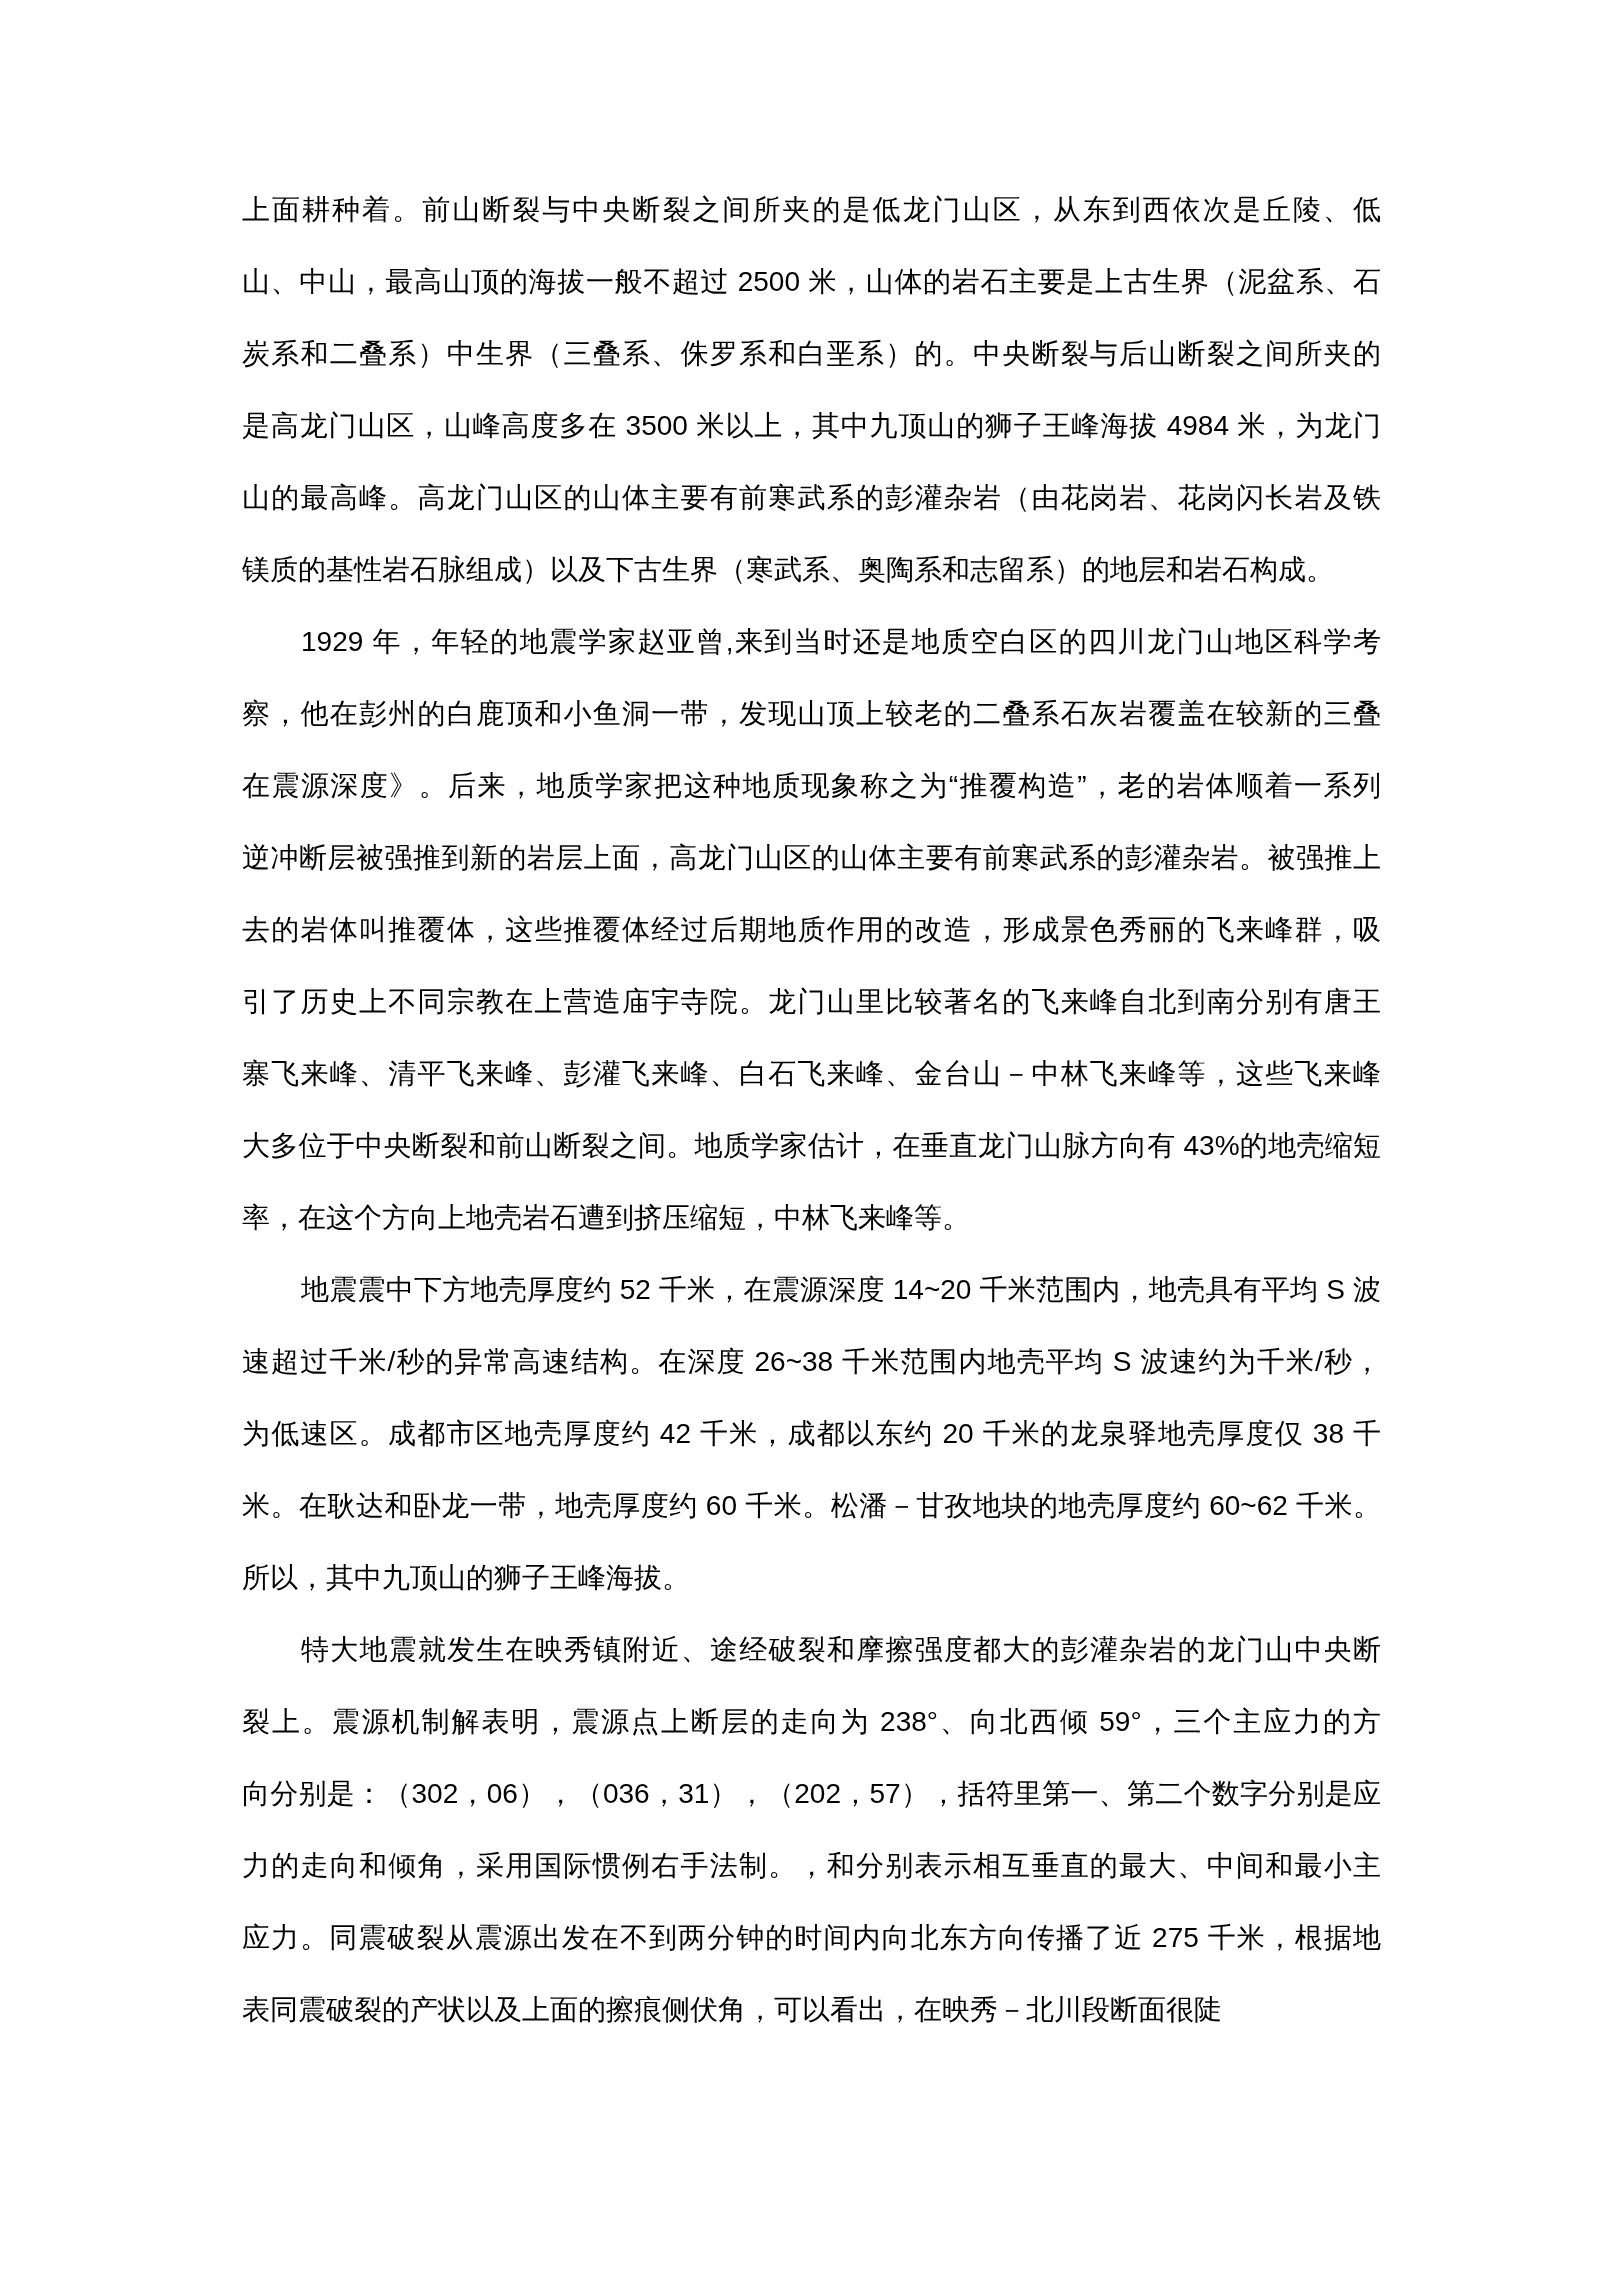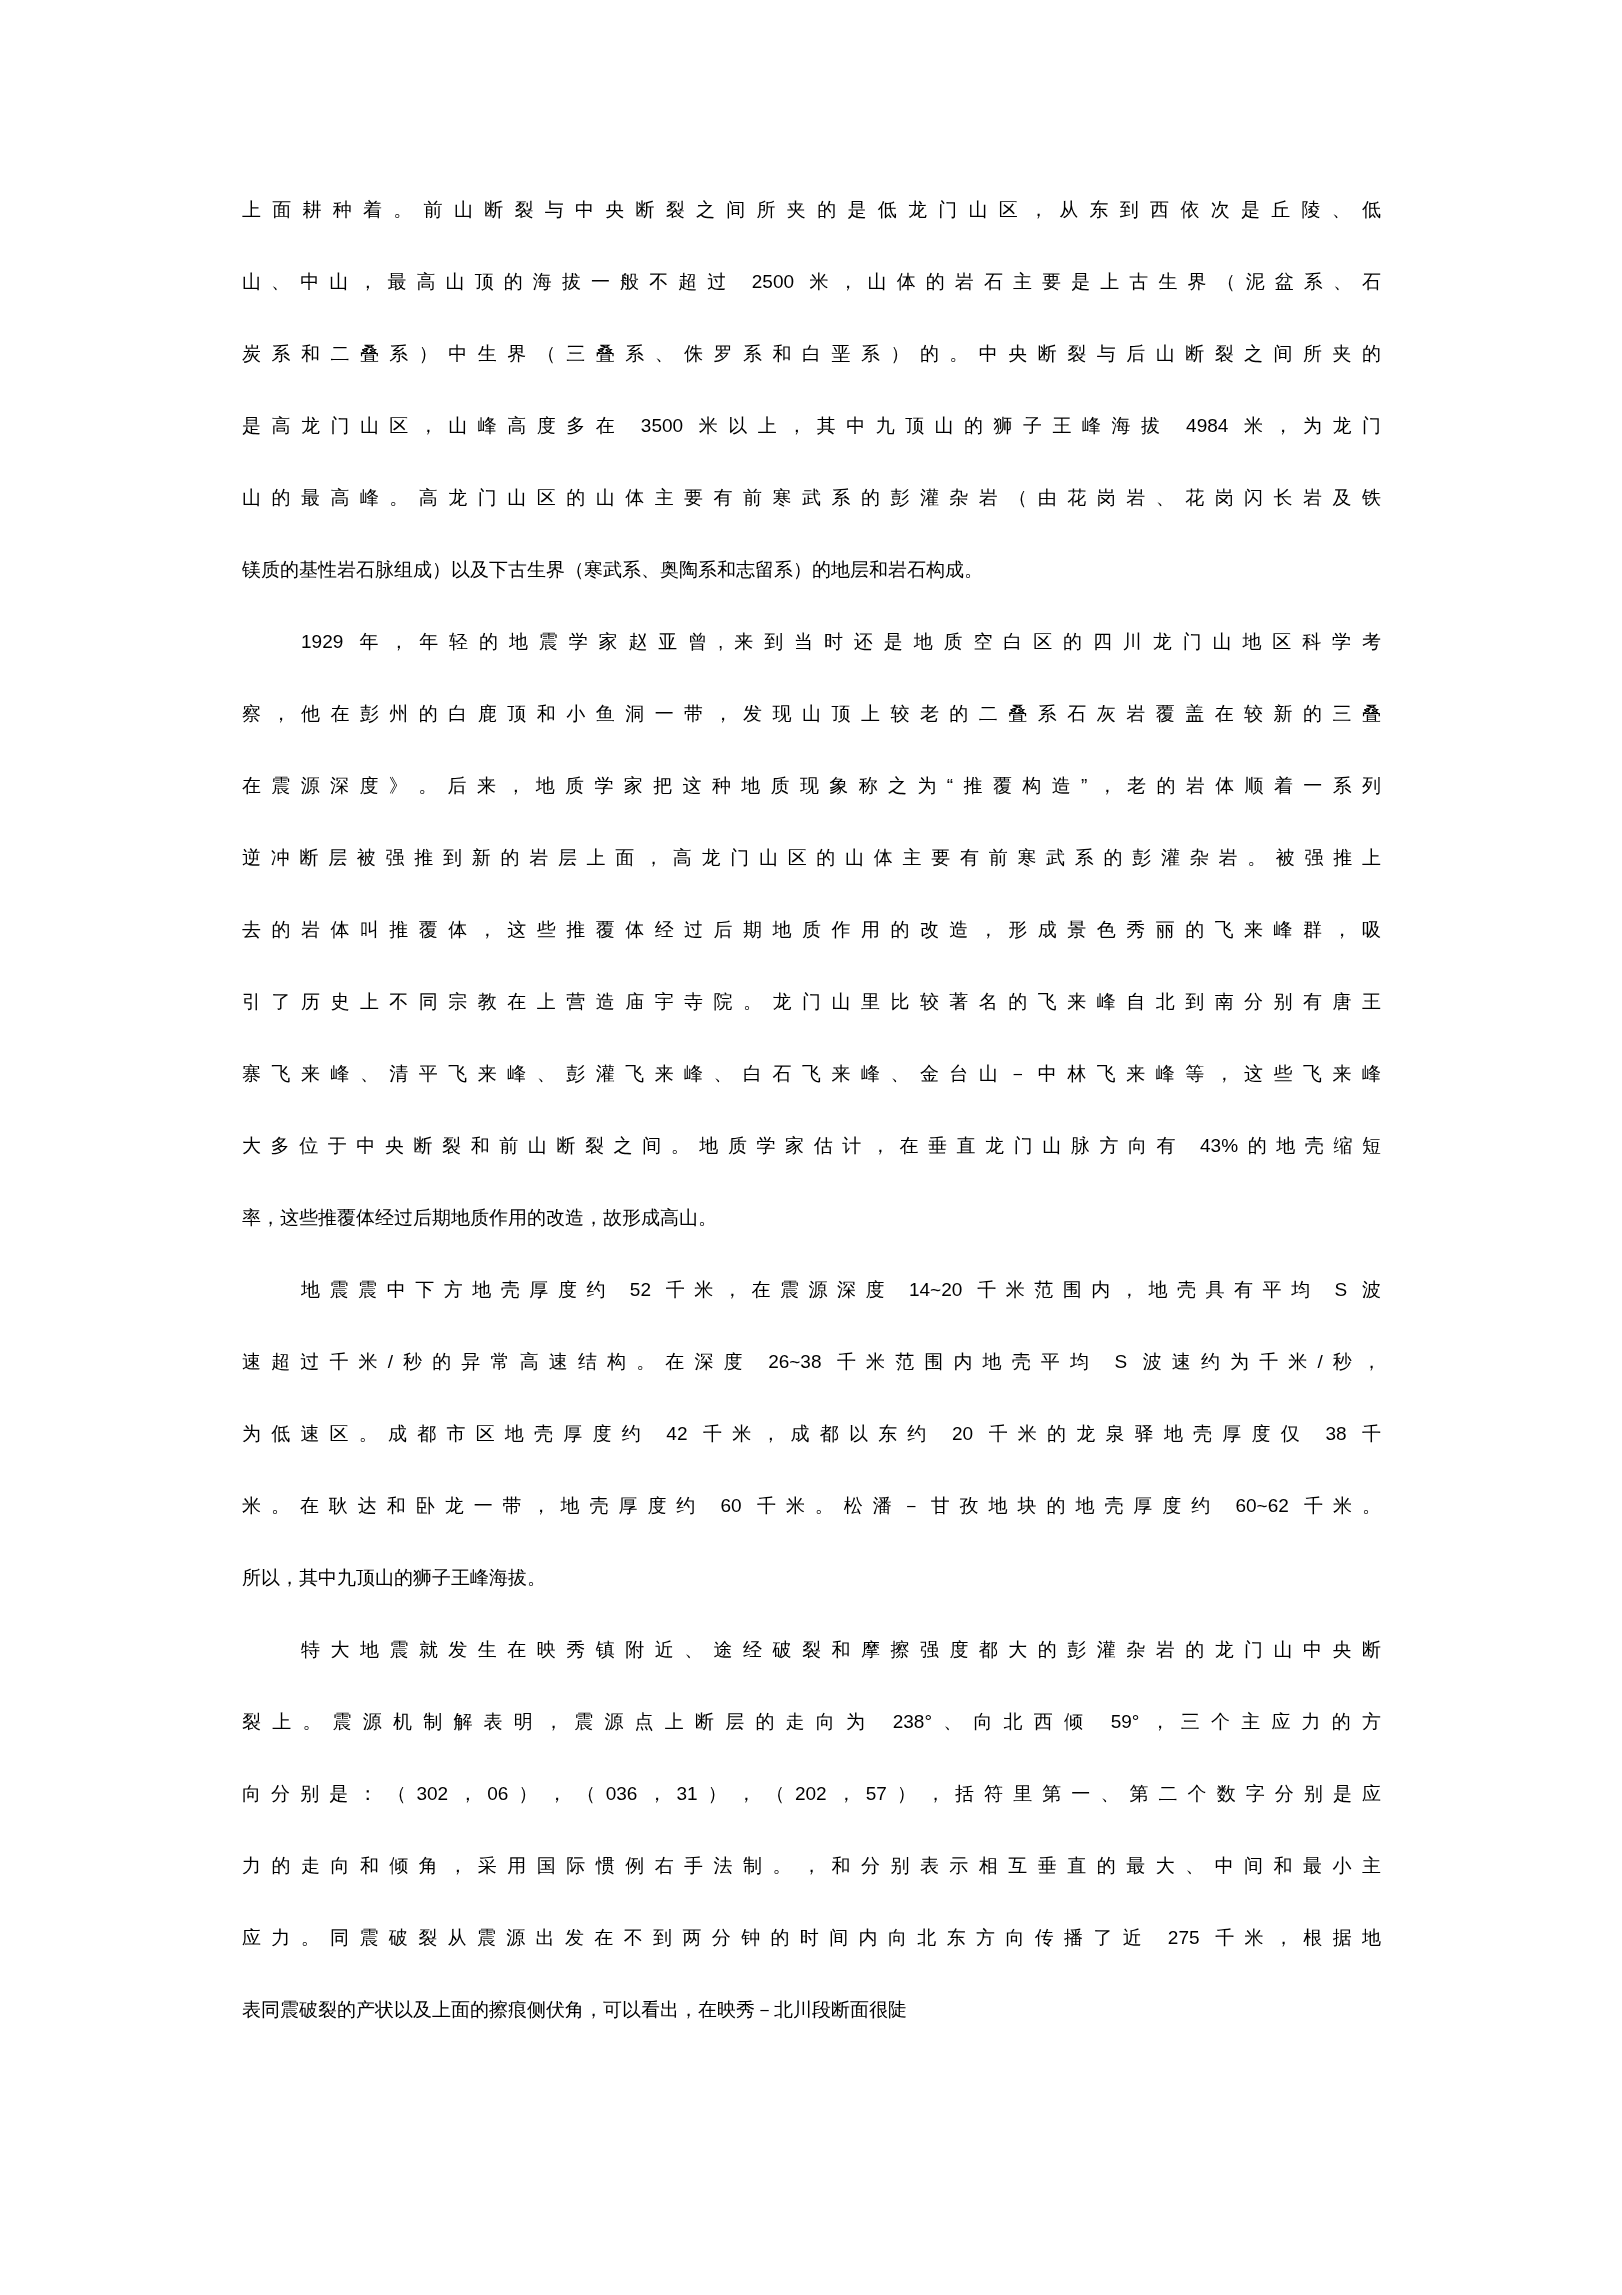--- a/index.html
+++ b/index.html
@@ -20,21 +20,21 @@
     position: absolute;
     left: 242px;
     top: 174px;
     width: 1139px;
   }
   .paragraph {
     margin: 0;
     padding: 0;
   }
   .line {
-    font-size: 19px;
+    font-size: 28px;
     line-height: 72px;
     height: 72px;
     white-space: normal;
     overflow: hidden;
     text-align: justify;
     
     text-align-last: justify;
     text-justify: inter-character;
     letter-spacing: 0;
   }
@@ -60,21 +60,21 @@
       </div>
       <div class="paragraph">
         <div class="line indent">1929 年，年轻的地震学家赵亚曾,来到当时还是地质空白区的四川龙门山地区科学考</div>
         <div class="line">察，他在彭州的白鹿顶和小鱼洞一带，发现山顶上较老的二叠系石灰岩覆盖在较新的三叠</div>
         <div class="line">在震源深度》。后来，地质学家把这种地质现象称之为“推覆构造”，老的岩体顺着一系列</div>
         <div class="line">逆冲断层被强推到新的岩层上面，高龙门山区的山体主要有前寒武系的彭灌杂岩。被强推上</div>
         <div class="line">去的岩体叫推覆体，这些推覆体经过后期地质作用的改造，形成景色秀丽的飞来峰群，吸</div>
         <div class="line">引了历史上不同宗教在上营造庙宇寺院。龙门山里比较著名的飞来峰自北到南分别有唐王</div>
         <div class="line">寨飞来峰、清平飞来峰、彭灌飞来峰、白石飞来峰、金台山－中林飞来峰等，这些飞来峰</div>
         <div class="line">大多位于中央断裂和前山断裂之间。地质学家估计，在垂直龙门山脉方向有 43%的地壳缩短</div>
-        <div class="line last">率，这些推覆体经过后期地质作用的改造，故形成高山。</div>
+        <div class="line last">率，在这个方向上地壳岩石遭到挤压缩短，中林飞来峰等。</div>
       </div>
       <div class="paragraph">
         <div class="line indent">地震震中下方地壳厚度约 52 千米，在震源深度 14~20 千米范围内，地壳具有平均 S 波</div>
         <div class="line">速超过千米/秒的异常高速结构。在深度 26~38 千米范围内地壳平均 S 波速约为千米/秒，</div>
         <div class="line">为低速区。成都市区地壳厚度约 42 千米，成都以东约 20 千米的龙泉驿地壳厚度仅 38 千</div>
         <div class="line">米。在耿达和卧龙一带，地壳厚度约 60 千米。松潘－甘孜地块的地壳厚度约 60~62 千米。</div>
         <div class="line last">所以，其中九顶山的狮子王峰海拔。</div>
       </div>
       <div class="paragraph">
         <div class="line indent">特大地震就发生在映秀镇附近、途经破裂和摩擦强度都大的彭灌杂岩的龙门山中央断</div>

